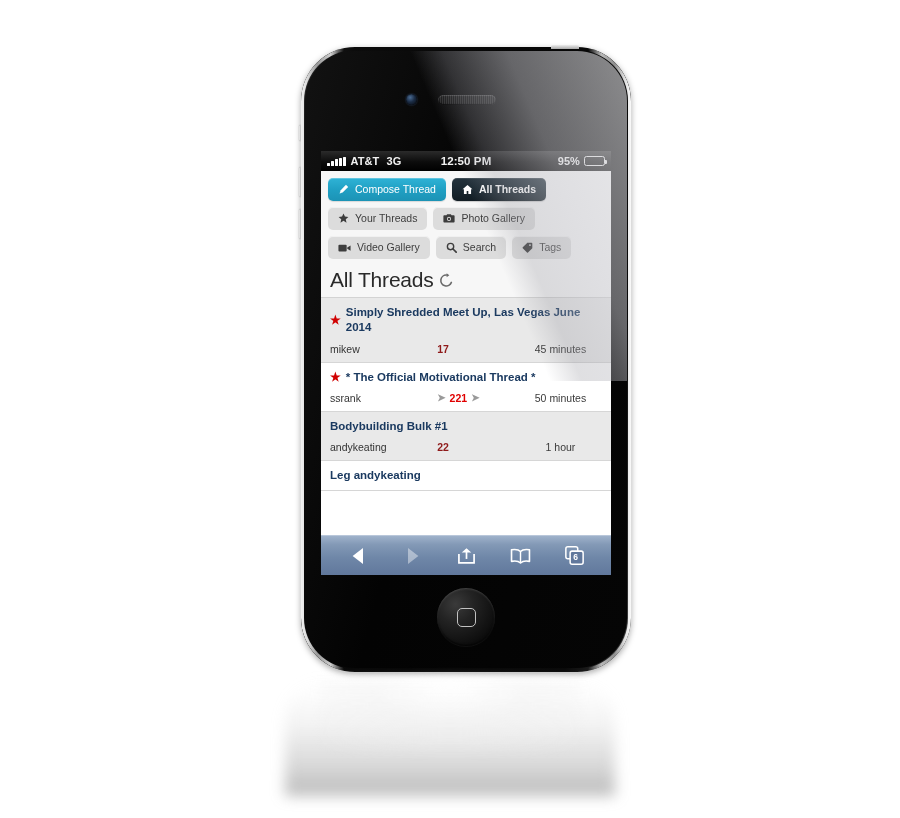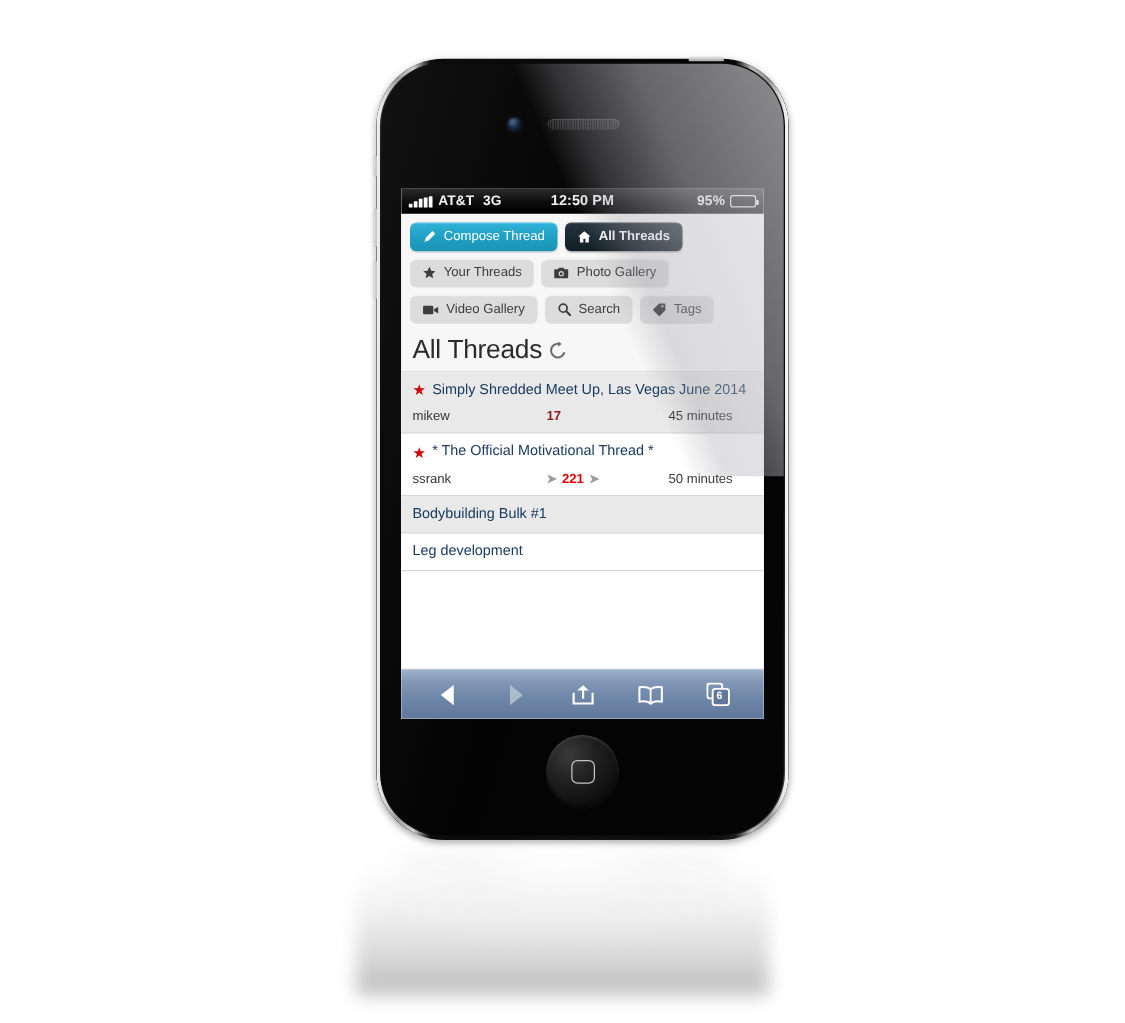--- a/index.html
+++ b/index.html
@@ -302,26 +302,26 @@
   .thread {
     padding: 7px 9px 7px 9px;
     border-bottom: 1px solid #d6d6d6;
     box-sizing: border-box;
   }
   .thread.alt { background: #e9e9e9; }
   .thread.plain { background: #ffffff; }
 
   .thread-title {
     font-size: 11.5px;
-    font-weight: normal;
+    font-weight: bold;
     color: #1b3a60;
     line-height: 1.33;
     display: flex;
     gap: 5px;
-    align-items: flex-end;
+    align-items: center;
   }
   .star {
     color: #d00000;
     font-size: 12px;
     line-height: 1.25;
     flex: none;
   }
   .thread-title .txt { flex: 1; }
 
   .thread-meta {
@@ -592,25 +592,32 @@
                 <span class="arrow-glyph">➤</span>
               </span>
               <span class="meta-time">50 minutes</span>
             </div>
           </div>
 
           <div class="thread alt">
             <div class="thread-title">
               <span class="txt">Bodybuilding Bulk #1</span>
             </div>
+            <div class="thread-meta">
+              <span class="meta-author">andykeating</span>
+              <span class="meta-count dark">
+                <span>22</span>
+              </span>
+              <span class="meta-time">1 hour</span>
+            </div>
           </div>
 
           <div class="thread plain">
             <div class="thread-title">
-              <span class="txt">Leg development</span>
+              <span class="txt">Leg andykeating</span>
             </div>
           </div>
         </div>
 
         <div class="toolbar">
           <div class="tb-item">
             <svg width="17" height="18" viewBox="0 0 18 20">
               <path d="M14 1L2.5 10 14 19z" fill="#ffffff"></path>
             </svg>
           </div>

